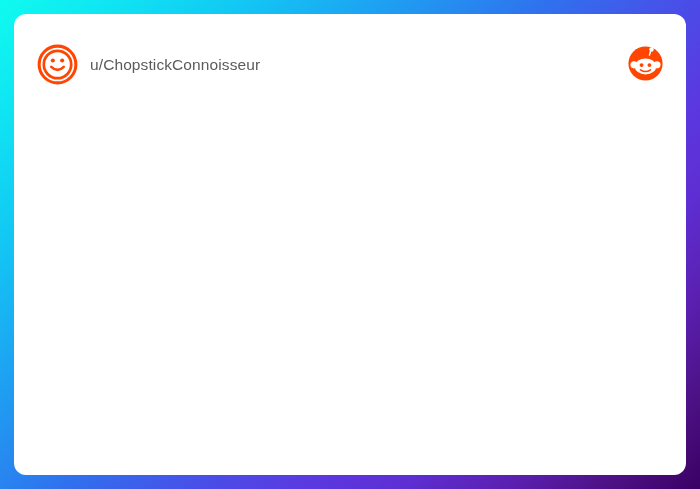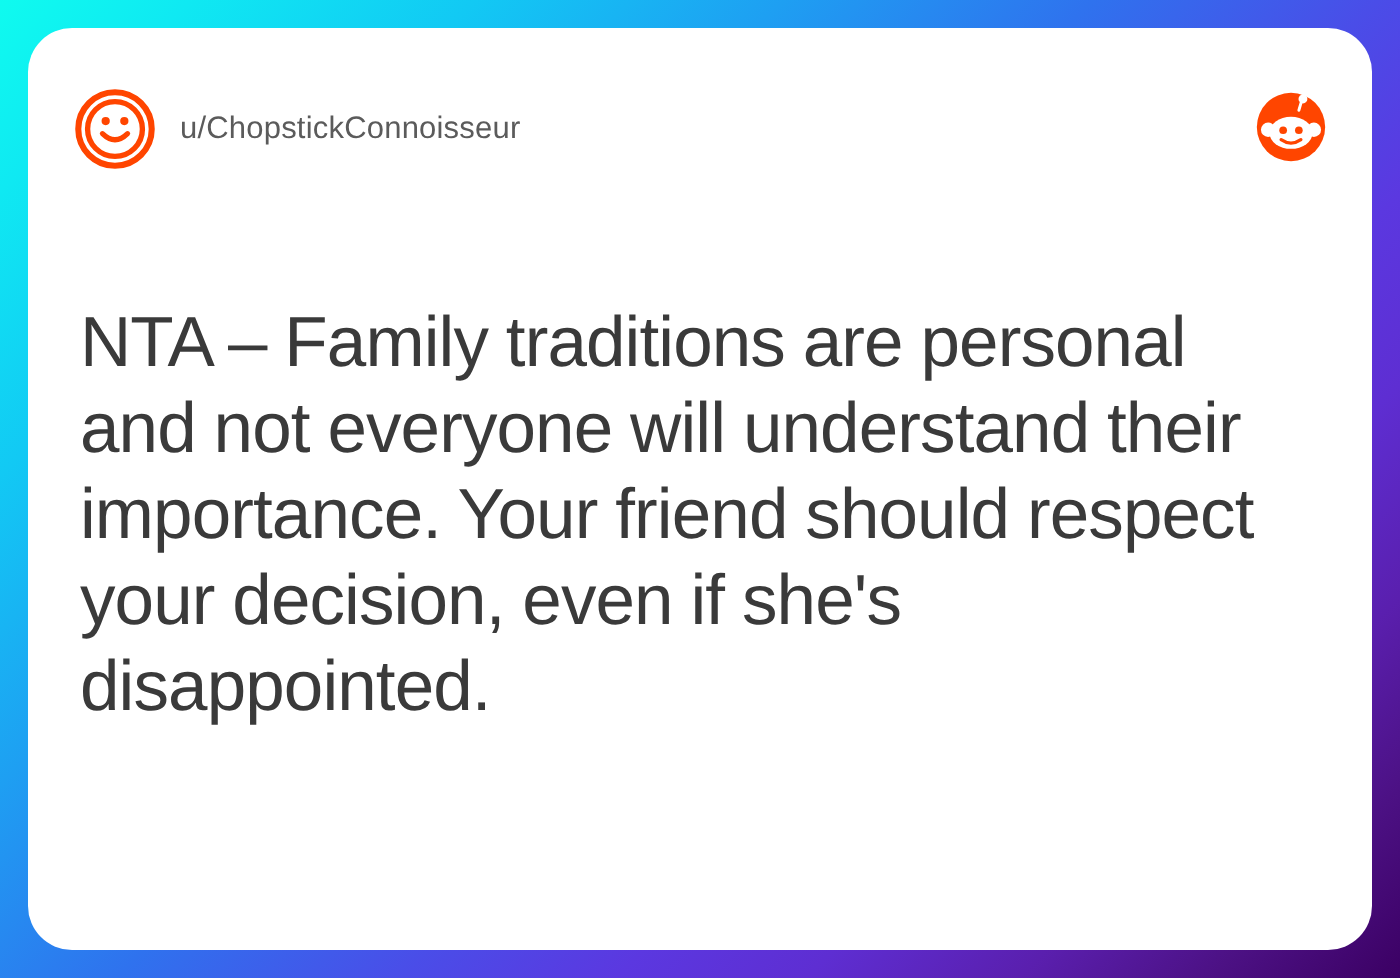--- a/index.html
+++ b/index.html
@@ -33,21 +33,21 @@
   }
 
   
   #card {
     position: absolute;
     left: 14px;
     top: 14px;
     width: 672px;
     height: 461px;
     background: #FFFFFF;
-    border-radius: 22px;
+    border-radius: 12px;
     box-sizing: border-box;
     overflow: hidden;
   }
 
   
   #card-header {
     position: absolute;
     left: 0;
     top: 0;
     width: 100%;
@@ -135,16 +135,15 @@
 
           <circle cx="19.4" cy="25.9" r="2.25" fill="#FF4500"></circle>
           <circle cx="28.6" cy="25.9" r="2.25" fill="#FF4500"></circle>
 
           <path d="M18.2 31.4 Q24 35.4 29.8 31.4" fill="none" stroke="#FF4500" stroke-width="1.9" stroke-linecap="round"></path>
         </svg>
       </span>
 
     </div>
 
-    <div id="post-body">NTA – Family traditions are personal and not everyone will understand their importance. Your friend should respect your decision, even if she's disappointed.</div>
 
   </div>
 </div>
 
 </body></html>

